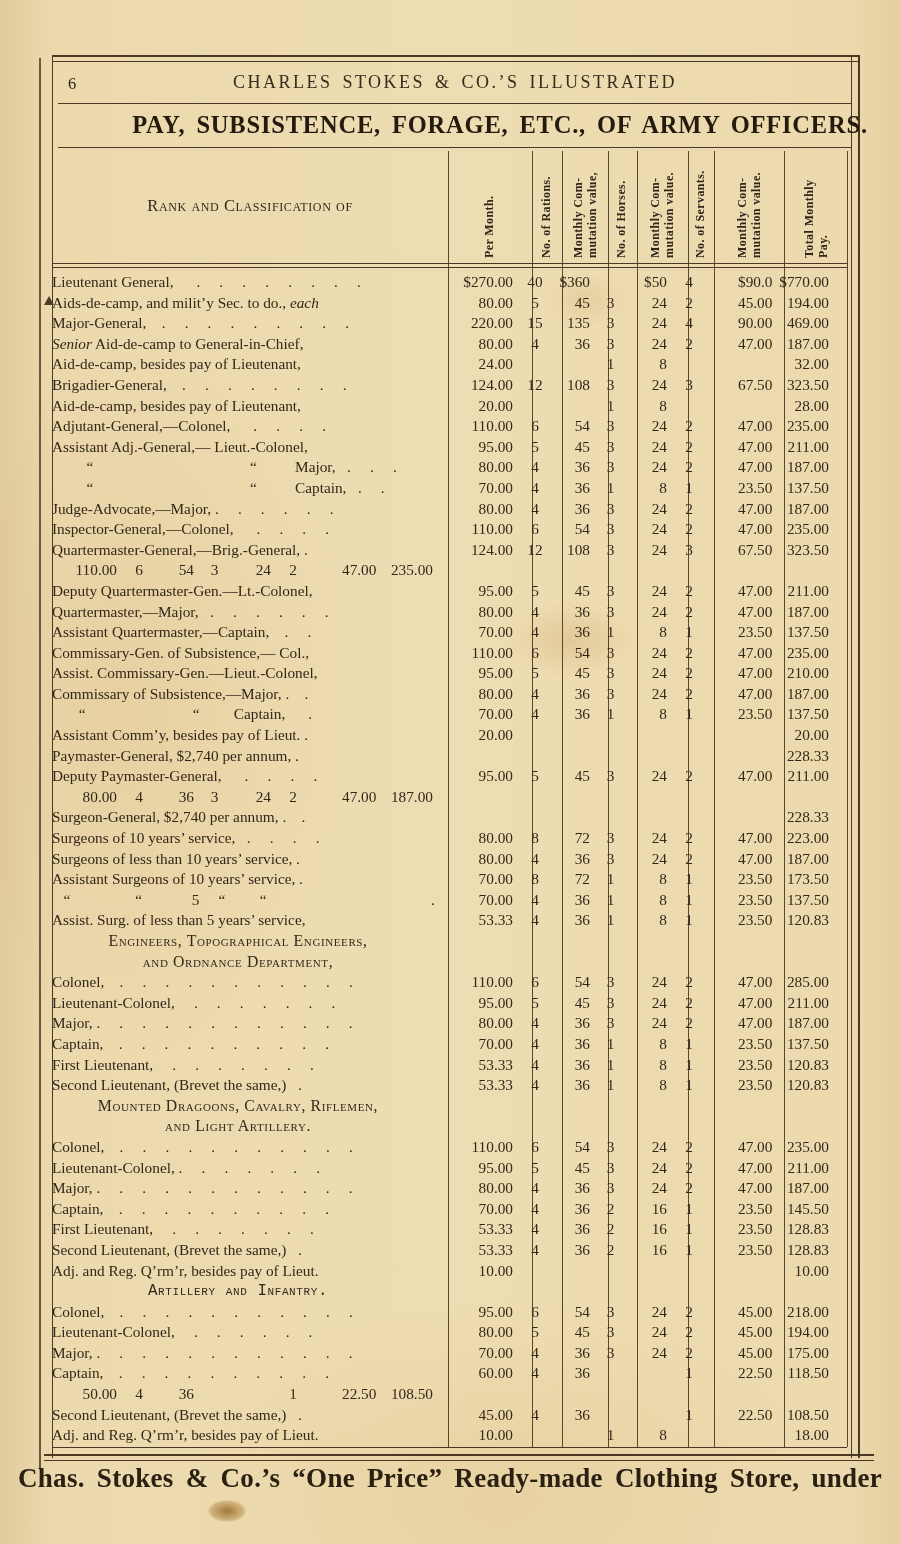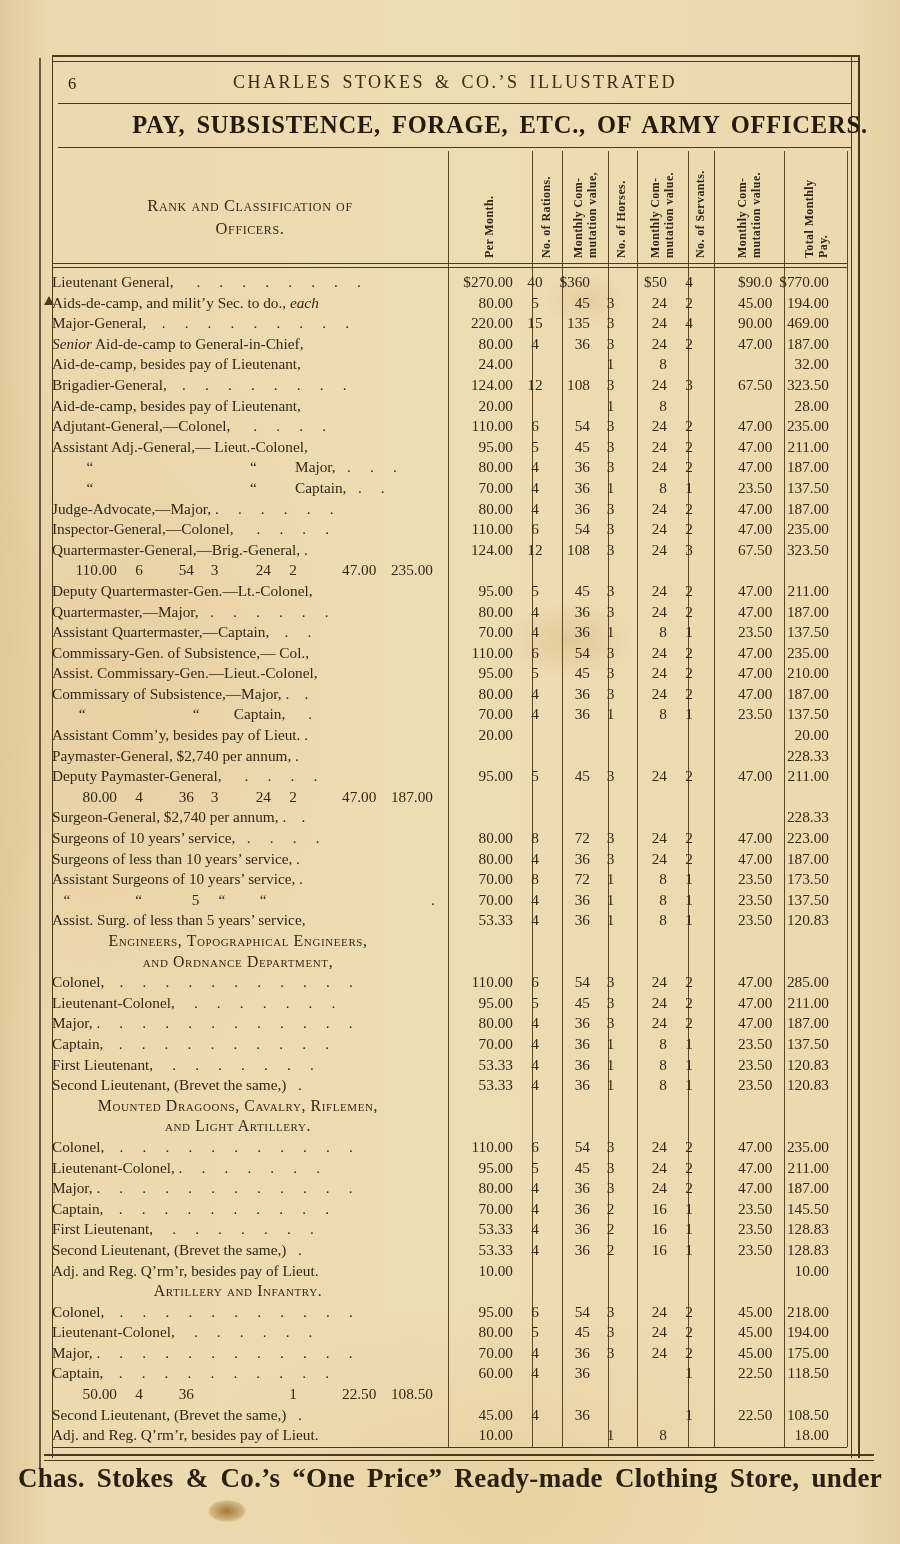--- a/index.html
+++ b/index.html
@@ -84,21 +84,20 @@
   <div class="vline" style="left:562px"></div>
   <div class="vline" style="left:608px"></div>
   <div class="vline" style="left:637px"></div>
   <div class="vline" style="left:688px"></div>
   <div class="vline" style="left:714px"></div>
   <div class="vline" style="left:784px"></div>
   <div class="vline" style="left:847px"></div>
 
   <div class="rankhead">
     <div>Rank and Classification of</div>
-    <div>Officers.</div>
   </div>
 
   <div id="vheads">
       <div class="vhead" style="left: 483.25px;">Per Month.</div>
       <div class="vhead" style="left: 540.25px;">No. of Rations.</div>
       <div class="vhead" style="left: 571.5px;">Monthly Com-
 mutation value,</div>
       <div class="vhead" style="left: 615.25px;">No. of Horses.</div>
       <div class="vhead" style="left: 648.5px;">Monthly Com-
 mutation value.</div>
@@ -605,21 +604,21 @@
         <div class="cell c0">Adj. and Reg. Q’rm’r, besides pay of Lieut.</div>
         <div class="cell c1">10.00</div>
         <div class="cell c2"></div>
         <div class="cell c3"></div>
         <div class="cell c4"></div>
         <div class="cell c5"></div>
         <div class="cell c6"></div>
         <div class="cell c7"></div>
         <div class="cell c8">10.00</div>
       </div>
-      <div class="row" style="height: 20.6px;">
+      <div class="row" style="height: 20.6px; font-family: Liberation Mono, monospace;">
         <div class="section-cell">Artillery and Infantry.</div>
       </div>
       <div class="row">
         <div class="cell c0">Colonel,    .     .     .     .     .     .     .     .     .     .     .</div>
         <div class="cell c1">95.00</div>
         <div class="cell c2">6</div>
         <div class="cell c3">54</div>
         <div class="cell c4">3</div>
         <div class="cell c5">24</div>
         <div class="cell c6">2</div>

